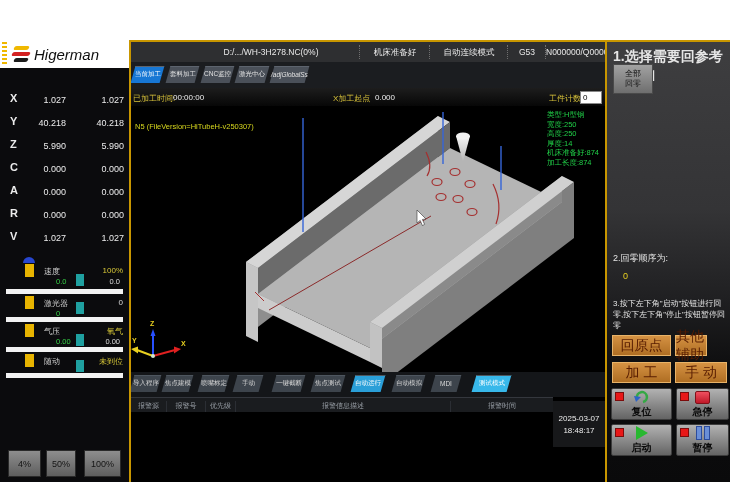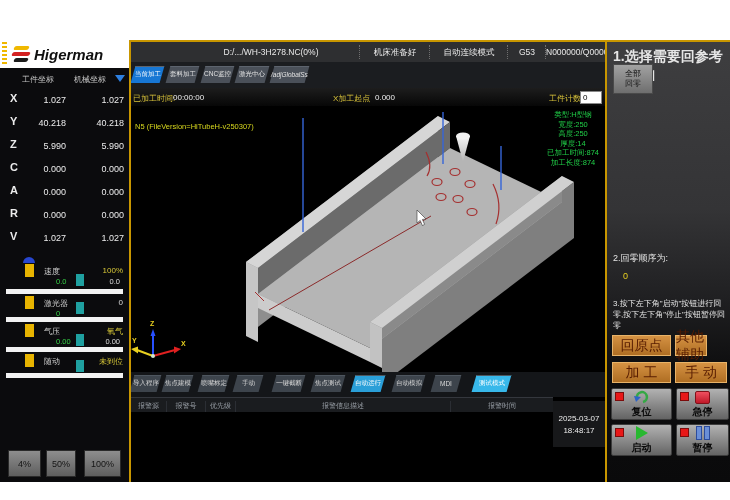--- a/index.html
+++ b/index.html
@@ -13,21 +13,21 @@
 
   
   .sidebar{position:absolute;left:0;top:0;width:129px;height:442px;background:#0b0b0d;}
   .logo{position:absolute;left:0;top:0;width:129px;height:28px;background:#fff;display:flex;align-items:center;}
   .logo-dots{width:5px;height:24px;margin-left:2px;background:repeating-linear-gradient(#f0b800 0 2px,#ffffff 2px 4px);}
   .logo-icon{width:20px;height:20px;margin:0 3px 0 4px;position:relative;}
   .logo-icon i{position:absolute;display:block;border-radius:2px;}
   .lb1{top:2px;left:3px;width:15px;height:4px;background:#f0b800;transform:skewX(-22deg);}
   .lb2{top:8px;left:1px;width:18px;height:4px;background:#d42222;transform:skewX(-22deg);}
   .lb3{top:14px;left:3px;width:14px;height:4px;background:#1c1c1c;transform:skewX(-22deg);}
-  .logo-text{font-weight:bold;font-style:italic;font-size:15px;color:#101010;}
+  .logo-text{font-weight:normal;font-style:italic;font-size:15px;color:#101010;}
 
   .coord-head{position:absolute;top:32px;left:0;width:129px;height:14px;color:#c4c4c4;font-size:8px;}
   .ch-w{position:absolute;left:22px;top:2px;}
   .ch-m{position:absolute;left:74px;top:2px;}
   .ch-tri{position:absolute;right:4px;top:3px;width:0;height:0;border-left:5px solid transparent;border-right:5px solid transparent;border-top:7px solid #2d7fe0;}
 
   .axis-row{position:absolute;left:0;width:129px;height:23px;color:#ececec;}
   .axis-label{position:absolute;left:10px;top:4px;font-size:11px;font-weight:bold;}
   .axis-v1{position:absolute;right:63px;top:7px;font-size:9px;}
   .axis-v2{position:absolute;right:5px;top:7px;font-size:9px;}
@@ -62,21 +62,21 @@
   .ttab.active{background:#1777d4;color:#fff;}
   .tt1{left:2px;width:29px;} .tt2{left:37px;width:29px;} .tt3{left:72px;width:29px;} .tt4{left:106px;width:30px;} .tt5{left:141px;width:35px;font-style:italic;}
 
   .statusrow{position:absolute;top:48px;left:0;width:474px;height:18px;background:linear-gradient(#1d1d1d,#070707);font-size:8px;}
   .sr-l{position:absolute;top:5px;color:#d8c23a;}
   .sr-v{position:absolute;top:5px;color:#f0f0f0;}
   .sr-box{position:absolute;left:449px;top:3px;width:18px;height:11px;background:#fff;color:#000;font-size:8px;line-height:11px;padding-left:2px;border:1px solid #888;}
 
   .viewport{position:absolute;top:66px;left:0;width:474px;height:266px;background:#000;}
   .prog{position:absolute;left:4px;top:16px;color:#d8d81e;font-size:7.5px;}
-  .binfo{position:absolute;right:6px;top:4px;color:#20d048;font-size:7.5px;text-align:center;line-height:9.5px;}
+  .binfo{position:absolute;right:6px;top:4px;color:#20d048;font-size:7.5px;text-align:left;line-height:9.5px;}
 
   .toolbar{position:absolute;top:332px;left:0;width:474px;height:25px;background:#141619;}
   .btab{position:absolute;top:3px;height:17px;transform:skewX(-16deg);background:#3d444c;color:#d8d8d8;display:flex;align-items:center;justify-content:center;font-size:6.5px;box-shadow:inset 0 1px 0 #4e565f;}
   .btab>span{transform:skewX(16deg);white-space:nowrap;}
   .btab.active{background:#2a9fd8;color:#fff;}
   .btab.active2{background:#38b8ea;color:#fff;}
   .bt1{left:1px;width:27px;} .bt2{left:33px;width:27px;} .bt3{left:69px;width:27px;} .bt4{left:104px;width:26px;}
   .bt5{left:143px;width:29px;} .bt6{left:182px;width:30px;} .bt7{left:222px;width:30px;} .bt8{left:263px;width:29px;}
   .bt9{left:302px;width:26px;} .bt10{left:343px;width:35px;}
 
@@ -116,25 +116,20 @@
     <div class="logo">
       <div class="logo-dots"></div>
       <div class="logo-icon">
           <i class="lb1"></i>
           <i class="lb2"></i>
           <i class="lb3"></i>
         </div>
       <div class="logo-text">Higerman</div>
     </div>
 
-    <div class="coord-head">
-      <span class="ch-w">工件坐标</span>
-      <span class="ch-m">机械坐标</span>
-      <span class="ch-tri"></span>
-    </div>
 
     <div class="axis-row" style="top:48px">
         <span class="axis-label">X</span>
         <span class="axis-v1">1.027</span>
         <span class="axis-v2">1.027</span>
       </div>
     <div class="axis-row" style="top:71px">
         <span class="axis-label">Y</span>
         <span class="axis-v1">40.218</span>
         <span class="axis-v2">40.218</span>
@@ -296,21 +291,21 @@
           <text x="50" y="240" fill="#e8d020">X</text>
           <text x="1" y="237" fill="#e8d020">Y</text>
         </g>
       </svg>
       <div class="prog">N5 (FileVersion=HiTubeH-v250307)</div>
       <div class="binfo">
         <div>类型:H型钢</div>
         <div>宽度:250</div>
         <div>高度:250</div>
         <div>厚度:14</div>
-        <div>已加工时间:874</div>
+        <div>机床准备好:874</div>
         <div>加工长度:874</div>
       </div>
     </div>
 
     <div class="toolbar">
       <div class="btab bt1">
           <span>导入程序</span>
         </div>
       <div class="btab bt2">
           <span>焦点建模</span>

